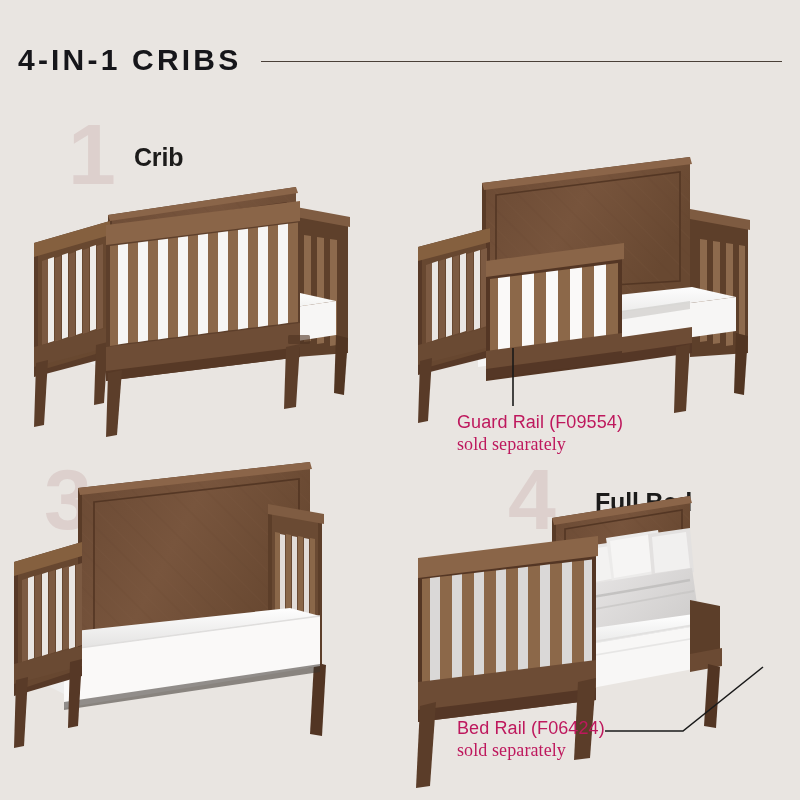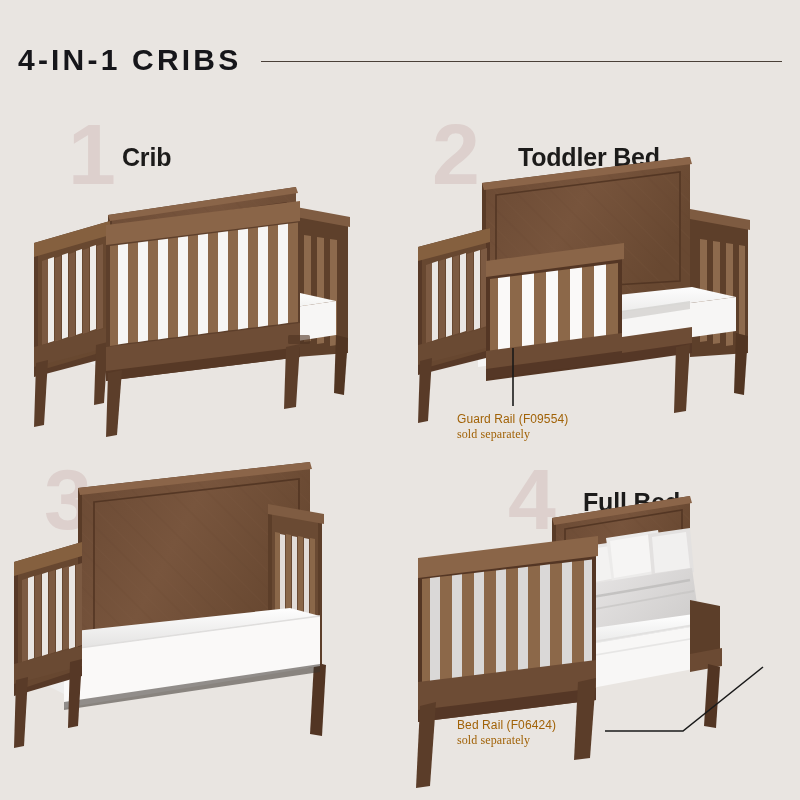--- a/index.html
+++ b/index.html
@@ -69,20 +69,21 @@
     letter-spacing: -1px;
     user-select: none;
   }
   .step-label {
     position: absolute;
     font-size: 25px;
     font-weight: 700;
     color: #1c1b1a;
     letter-spacing: -0.2px;
     white-space: nowrap;
+    margin-left: 12px;
   }
 
   
   #panel-1 .step-number { left: 68px;  top: 16px; }
   #panel-1 .step-label  { left: 122px; top: 48px; }
   #panel-2 .step-number { left: 432px; top: 16px; }
   #panel-2 .step-label  { left: 518px; top: 48px; }
   #panel-3 .step-number { left: 44px;  top: 6px; }
   #panel-3 .step-label  { left: 126px; top: 38px; }
   #panel-4 .step-number { left: 508px; top: 6px; }
@@ -95,23 +96,23 @@
     position: absolute;
     left: 0; top: 0;
     width: 400px;
     height: 355px;
     display: block;
   }
 
   
   .callout {
     position: absolute;
-    font-size: 12px;
+    font-size: 18px;
     line-height: 1.22;
-    color: #a16207;
+    color: #be185d;
     white-space: nowrap;
     letter-spacing: 0.1px;
   }
   #callout-guard-rail { left: 457px; top: 412px; }
   #callout-bed-rails  { left: 457px; top: 718px; }
   .callout-line2 { display: block; font-family: Liberation Serif, serif; }
 </style>
 </head>
 <body>
 
@@ -224,24 +225,20 @@
       <polygon points="108,278 122,275 117,340 106,342" fill="#5c3e2a"></polygon>
       <polygon points="286,252 300,249 296,312 284,314" fill="#5c3e2a"></polygon>
 
       <polygon points="336,240 348,243 344,300 334,298" fill="#513522"></polygon>
 
       <rect x="288" y="240" width="22" height="9" rx="1.5" fill="#4e3322" opacity="0.6"></rect>
     </svg>
   </div>
 
   <div class="panel" id="panel-2">
-    <div class="panel-heading">
-      <div class="step-number">2</div>
-      <div class="step-label">Toddler Bed</div>
-    </div>
 
     <svg class="art" viewBox="0 0 400 355">
       <defs>
         <linearGradient id="g2-head" x1="0" y1="0" x2="1" y2="0.4">
           <stop offset="0%" stop-color="#6b4a34"></stop>
           <stop offset="50%" stop-color="#77543c"></stop>
           <stop offset="100%" stop-color="#684831"></stop>
         </linearGradient>
         <linearGradient id="g2-mat" x1="0" y1="0" x2="0" y2="1">
           <stop offset="0%" stop-color="#fdfdfd"></stop>

